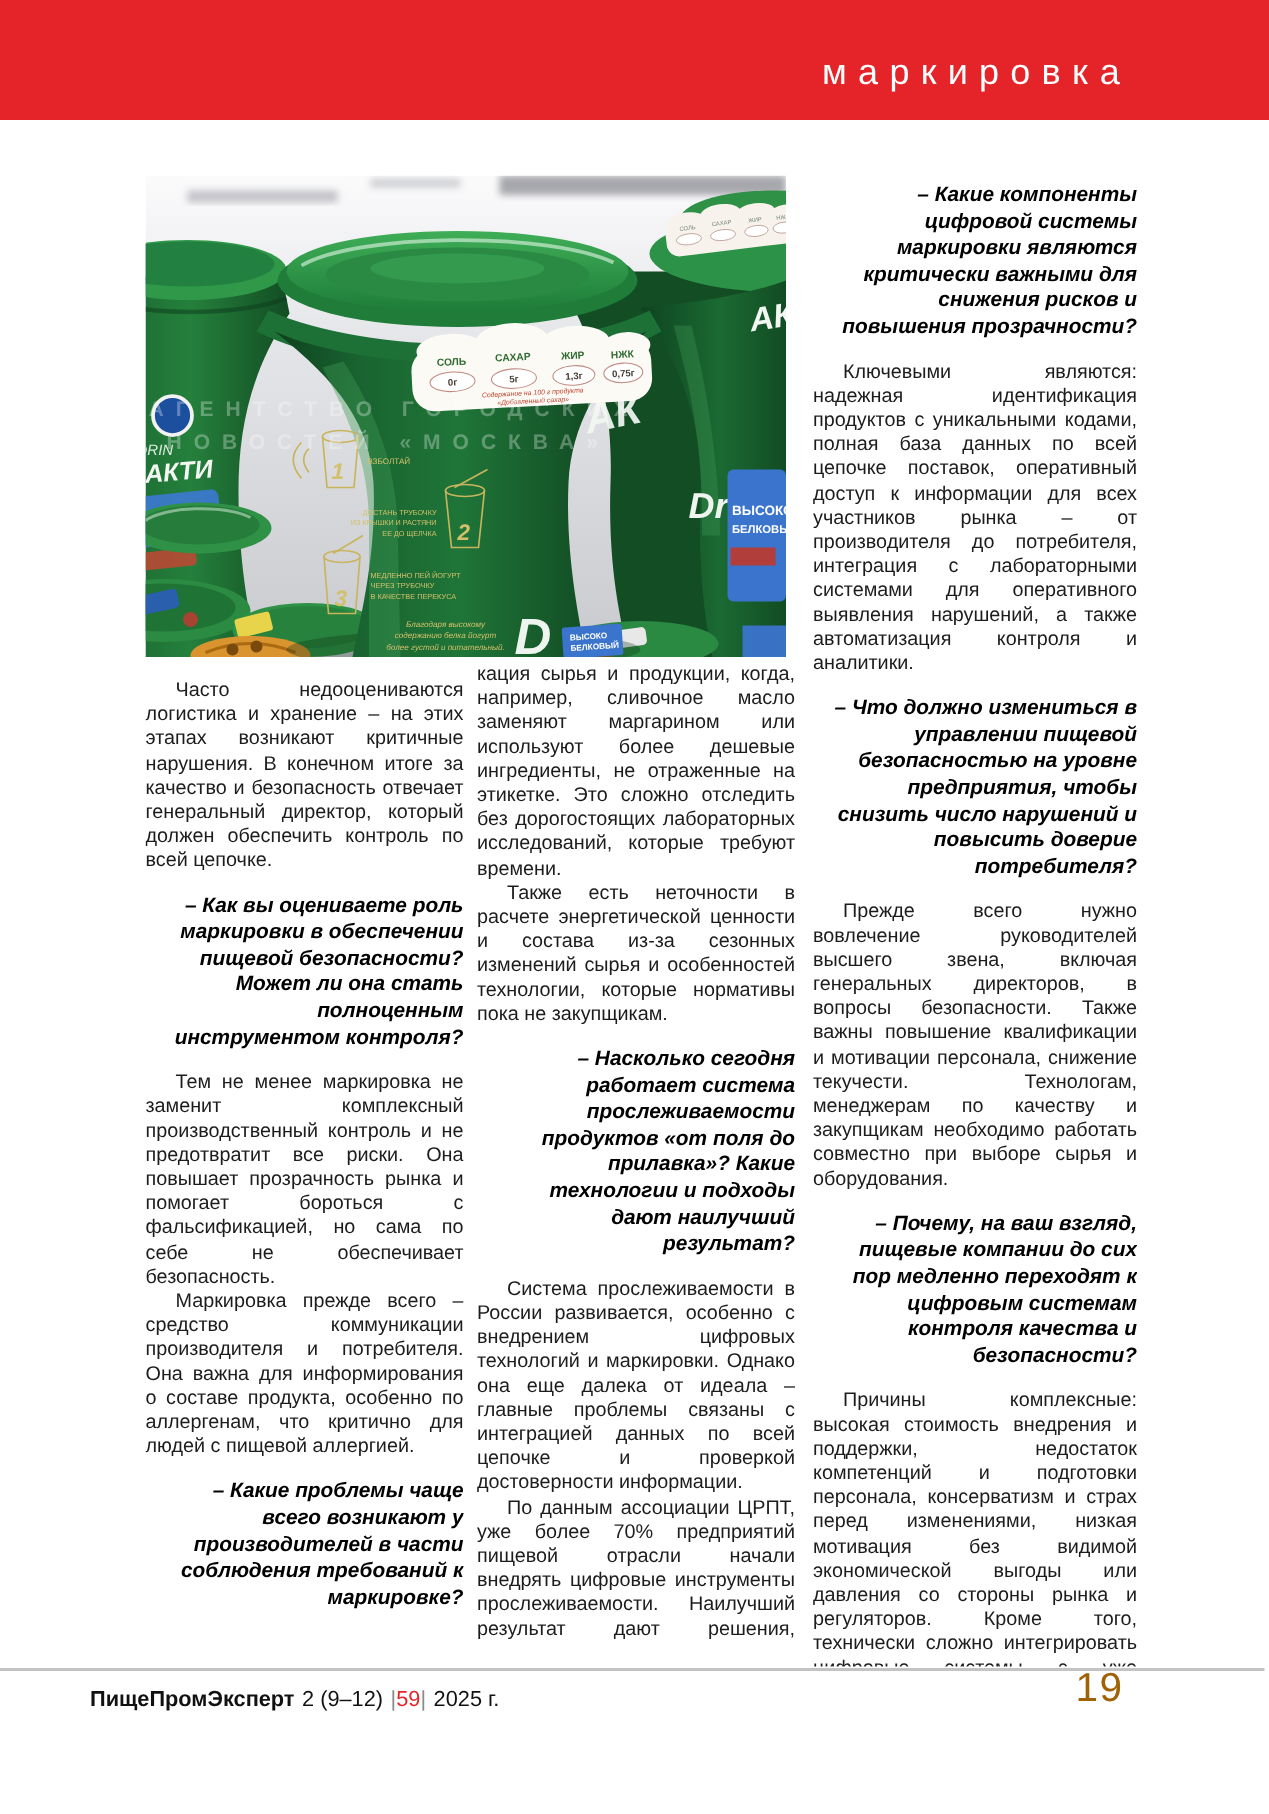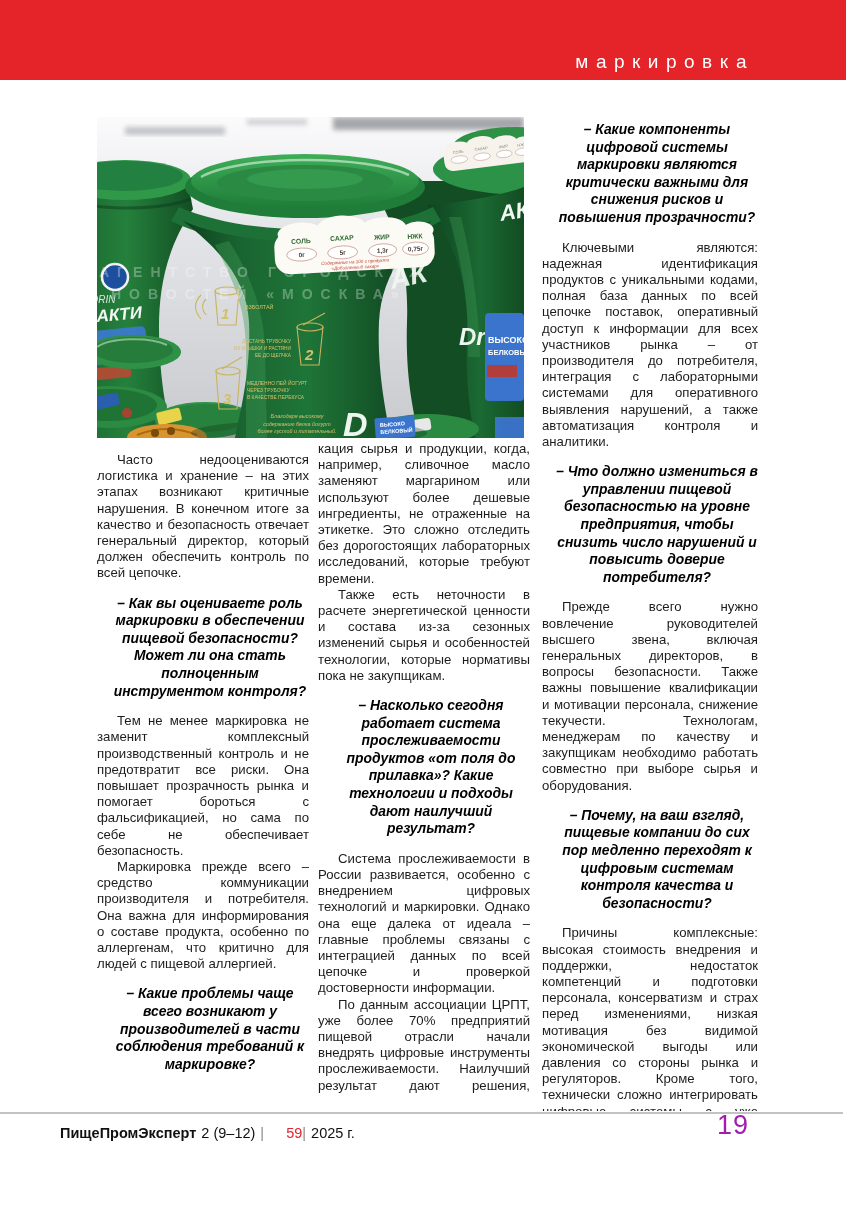--- a/index.html
+++ b/index.html
@@ -2,49 +2,49 @@
 <html lang="ru"><head>
 <meta charset="utf-8">
 <style>
   html,body{margin:0;padding:0;background:#ffffff;}
   body{width:846px;height:1209px;overflow:hidden;position:relative;
        font-family:"Liberation Sans","DejaVu Sans",sans-serif;color:#1c1c1c;}
   .page{position:absolute;inset:0;background:#fff;}
 
   
   .header-band{position:absolute;left:0;top:0;width:846px;height:80px;background:#e5242a;}
-  .header-band .section-label{position:absolute;right:92px;bottom:7px;color:#ffffff;
-       font-size:19px;letter-spacing:7.5px;font-weight:400;}
+  .header-band .section-label{position:absolute;right:92px;bottom:17px;color:#ffffff;
+       font-size:24px;letter-spacing:7.5px;font-weight:400;}
 
   
   .photo-wrap{position:absolute;left:97px;top:117px;width:427px;height:321px;overflow:hidden;}
   .photo-wrap svg{display:block;font-family:"Liberation Sans","DejaVu Sans",sans-serif;}
 
   
   .column{position:absolute;font-size:13.2px;line-height:16.2px;text-align:justify;
           overflow:hidden;hyphens:auto;}
   .col-left{left:97px;top:452px;width:212px;height:656px;}
   .col-middle{left:318px;top:441px;width:212px;height:656px;}
   .col-right{left:542px;top:121px;width:216px;height:990px;}
   .column p{margin:0;}
   .column .blk-lead{text-indent:0;}
   .column .blk-para{text-indent:20px;}
   .column .blk-question{font-weight:bold;font-style:italic;font-size:13.9px;line-height:17.6px;
-          margin:13px 0 13px 14px;text-align:center;color:#000;}
+          margin:13px 0 13px 14px;text-align:right;color:#000;}
   .column .blk-question:first-child{margin-top:0;}
 
   
   .footer-rule{position:absolute;left:0;top:1112px;width:843px;height:2px;background:#c3c3c6;}
   .footer-info{position:absolute;left:60px;top:1125px;font-size:14.5px;color:#111;white-space:nowrap;}
   .footer-info .mag{font-weight:bold;margin-right:5px;}
   .footer-info .iss{margin-right:5px;}
   .footer-info .pipe{color:#8a8a8a;}
-  .footer-info .num{color:#e5242a;padding-left:22px;}
+  .footer-info .num{color:#e5242a;}
   .footer-info .year{margin-left:5px;}
-  .page-number{position:absolute;right:97px;top:1110px;font-size:27px;color:#a21caf;
+  .page-number{position:absolute;right:97px;top:1110px;font-size:27px;color:#a16207;
           font-weight:400;letter-spacing:1px;}
 </style>
 </head>
 <body>
 
 <div class="page">
 
   <div class="header-band">
     <span class="section-label">маркировка</span>
   </div>

